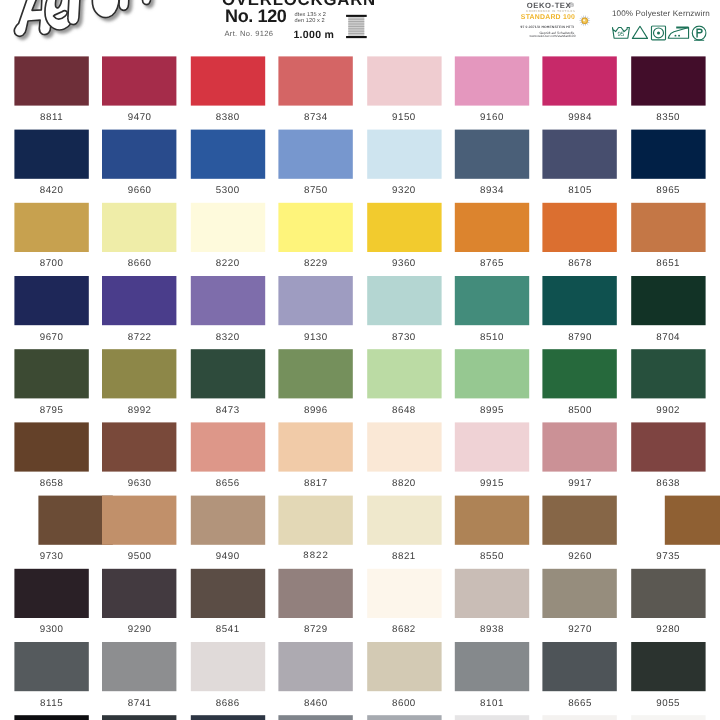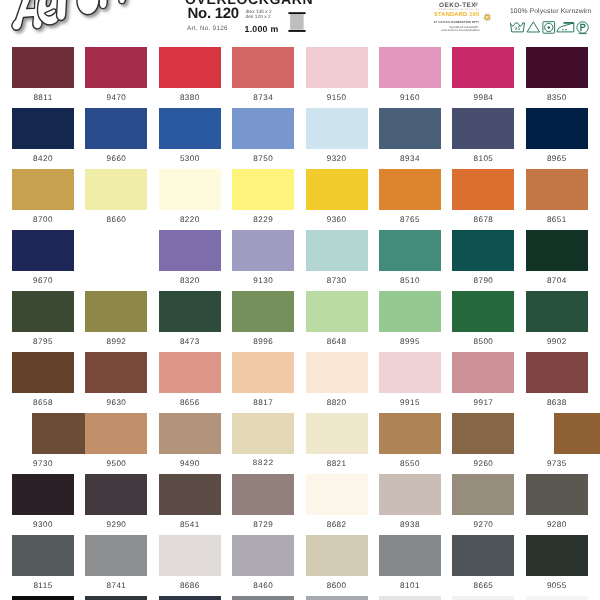--- a/index.html
+++ b/index.html
@@ -262,20 +262,24 @@
         <div class="code">8678</div>
       </div>
       <div class="cell" style="left: 525.8px; top: 169px;">
         <div class="chip" style="background: rgb(196, 119, 70);"></div>
         <div class="code">8651</div>
       </div>
       <div class="cell" style="left: 12px; top: 230px;">
         <div class="chip" style="background: rgb(30, 39, 88);"></div>
         <div class="code">9670</div>
       </div>
+      <div class="cell" style="left: 85.4px; top: 230px;">
+        <div class="chip" style="background: rgb(74, 61, 139);"></div>
+        <div class="code">8722</div>
+      </div>
       <div class="cell" style="left: 158.8px; top: 230px;">
         <div class="chip" style="background: rgb(126, 109, 171);"></div>
         <div class="code">8320</div>
       </div>
       <div class="cell" style="left: 232.2px; top: 230px;">
         <div class="chip" style="background: rgb(158, 156, 193);"></div>
         <div class="code">9130</div>
       </div>
       <div class="cell" style="left: 305.6px; top: 230px;">
         <div class="chip" style="background: rgb(180, 214, 210);"></div>

